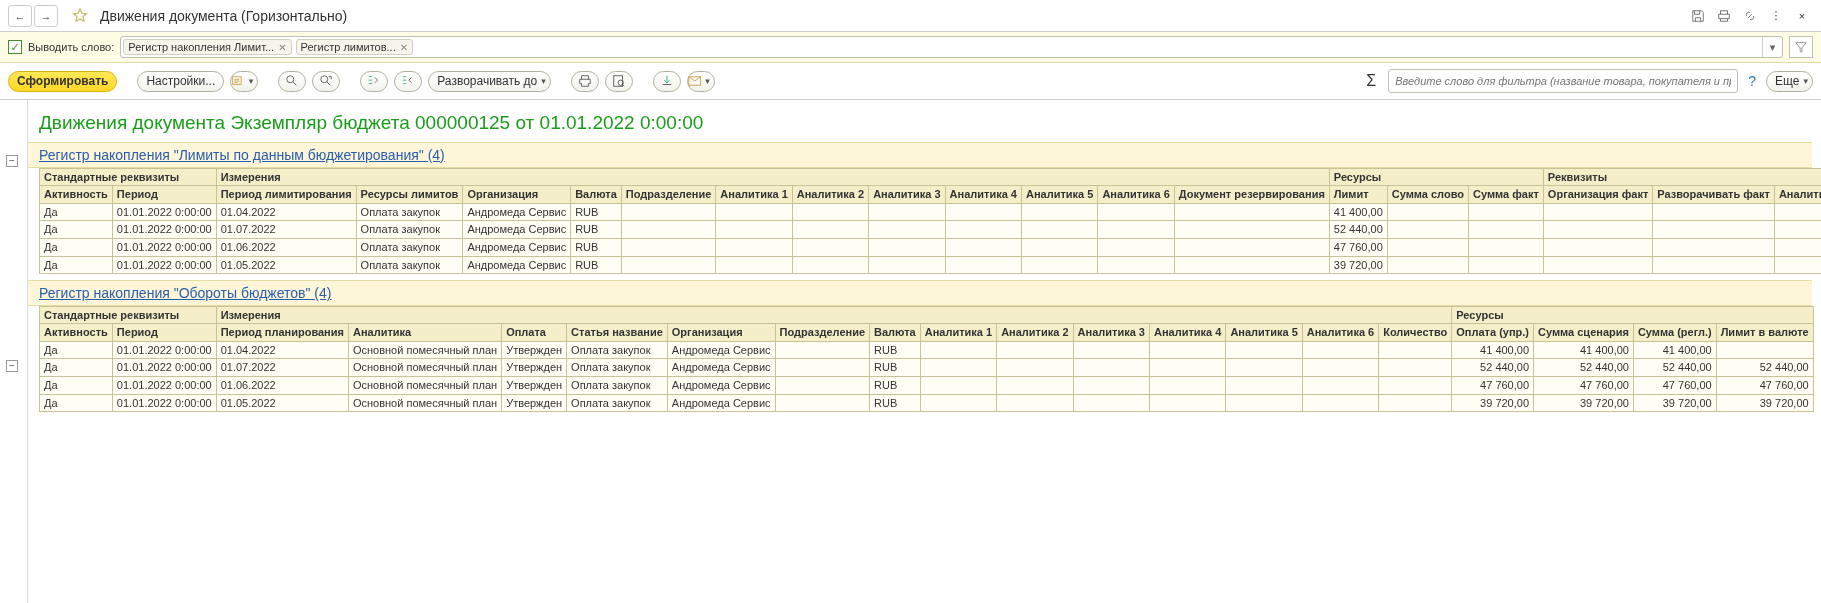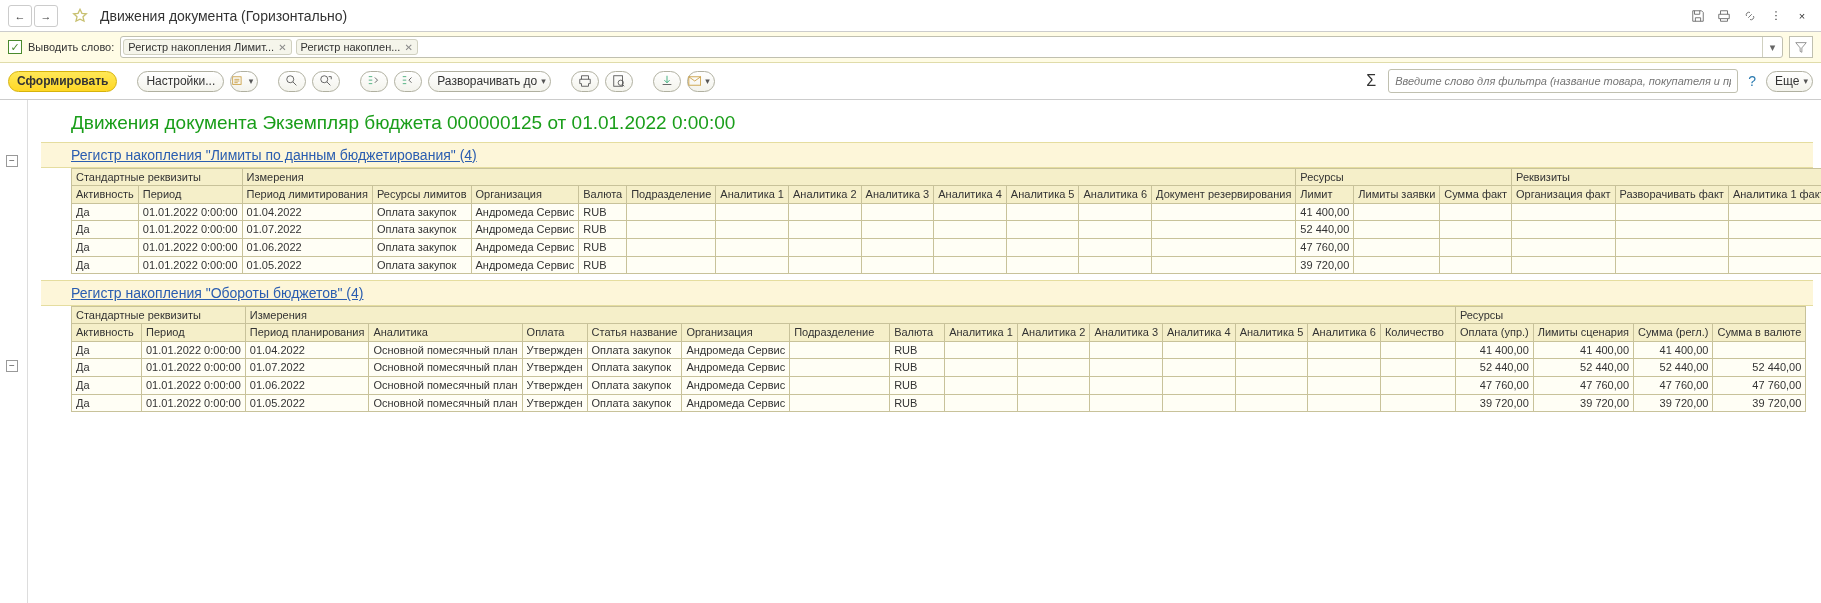--- a/index.html
+++ b/index.html
@@ -141,21 +141,20 @@
   }
   .help { color: #2a7ab0; font-size: 14px; margin: 0 4px; cursor: pointer; }
   .report-area {
     overflow: auto;
     height: calc(100vh - 100px);
     position: relative;
   }
   .report-inner {
     min-width: 1790px;
     padding: 4px 9px;
-    margin-left: 32px;
   }
   .doc-title {
     color: #1a9e1a;
     font-size: 19px;
     padding: 8px 8px 8px 30px;
   }
   .section-title {
     color: #2a5db0;
     font-size: 14px;
     text-decoration: underline;
@@ -174,21 +173,21 @@
     border: 1px solid #c8c29a;
     padding: 2px 4px;
     text-align: left;
     vertical-align: top;
     font-size: 11px;
     overflow: hidden;
     white-space: nowrap;
   }
   .grid th {
     background: #f5efc9;
-    font-weight: normal;
+    font-weight: bold;
   }
   .grid td {
     background: #fffef5;
   }
   .grid td.num {
     text-align: right;
   }
   .twoline { white-space: normal; line-height: 1.15; }
   .outline-gutter {
     position: absolute;
@@ -245,21 +244,21 @@
 
 <div class="filter-row">
   <span class="checkbox">✓</span>
   <span>Выводить слово:</span>
   <div class="token-bar">
     <span class="token">
       <span>Регистр накопления Лимит... </span>
       <span class="x">✕</span>
     </span>
     <span class="token">
-      <span>Регистр накоплен... </span>
+      <span>Регистр лимитов... </span>
       <span class="x">✕</span>
     </span>
     <div style="flex:1"></div>
     <div class="token-dd">▾</div>
   </div>
   <div class="filter-btn">
     <svg width="14" height="14" viewBox="0 0 16 16">
         <path fill="none" stroke="#888" d="M2 3h12l-5 6v5l-2-1v-4z"></path>
       </svg>
   </div>
@@ -393,21 +392,21 @@
             <th>Валюта</th>
             <th>Подразделение</th>
             <th class="twoline">Аналитика 1</th>
             <th class="twoline">Аналитика 2</th>
             <th class="twoline">Аналитика 3</th>
             <th class="twoline">Аналитика 4</th>
             <th class="twoline">Аналитика 5</th>
             <th class="twoline">Аналитика 6</th>
             <th class="twoline">Документ резервирования</th>
             <th>Лимит</th>
-            <th class="twoline">Лимиты заявки</th>
+            <th class="twoline">Сумма слово</th>
             <th class="twoline">Сумма факт</th>
             <th class="twoline">Организация факт</th>
             <th class="twoline">Разворачивать факт</th>
             <th class="twoline">Аналитика 1 факт</th>
             <th class="twoline">Аналитика 2 факт</th>
           </tr>
       </tbody>
         <tbody id="s1-body">
           <tr>
             <td>Да</td>
@@ -547,23 +546,23 @@
             <th>Подразделение</th>
             <th>Валюта</th>
             <th class="twoline">Аналитика 1</th>
             <th class="twoline">Аналитика 2</th>
             <th class="twoline">Аналитика 3</th>
             <th class="twoline">Аналитика 4</th>
             <th class="twoline">Аналитика 5</th>
             <th class="twoline">Аналитика 6</th>
             <th>Количество</th>
             <th class="twoline">Оплата (упр.)</th>
-            <th class="twoline">Лимиты сценария</th>
+            <th class="twoline">Сумма сценария</th>
             <th class="twoline">Сумма (регл.)</th>
-            <th class="twoline">Сумма в валюте</th>
+            <th class="twoline">Лимит в валюте</th>
           </tr>
       </tbody>
         <tbody id="s2-body">
           <tr>
             <td>Да</td>
             <td class="twoline">01.01.2022 0:00:00</td>
             <td>01.04.2022</td>
             <td class="twoline">Основной помесячный план</td>
             <td class="twoline">Утвержден</td>
             <td>Оплата закупок</td>

